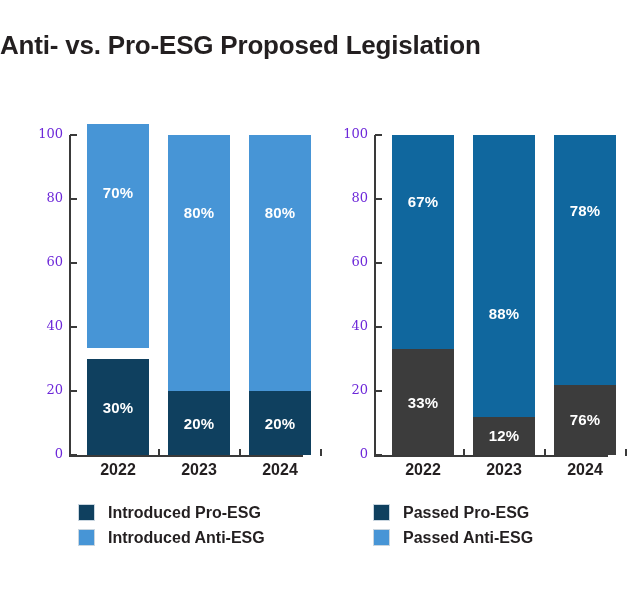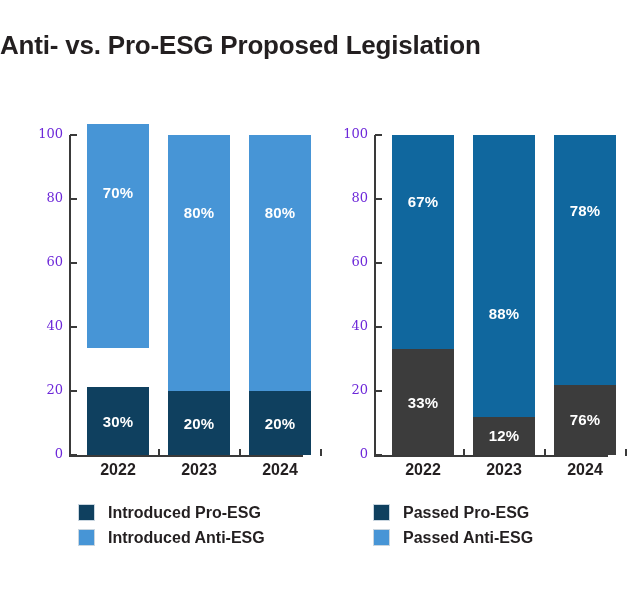--- a/index.html
+++ b/index.html
@@ -119,21 +119,21 @@
 
 <div id="figure">
 
   <div id="chart-title">Anti- vs. Pro-ESG Proposed Legislation</div>
 
   <div class="panel" id="panel-left">
     <div class="axis-line"></div>
     <div class="axis-line-x"></div>
     <div class="plot" id="plot-left">
         <div class="bar-group" style="left: 17px; width: 62px; height: 320px;">
-          <div class="seg" style="background: rgb(15, 64, 95); height: 68px; bottom: 0px; margin-top: 26px;">
+          <div class="seg" style="background: rgb(15, 64, 95); height: 96px; bottom: 0px; margin-top: 26px;">
             <span class="seg-label">30%</span>
           </div>
           <div class="seg" style="background: rgb(71, 149, 214); height: 224px; bottom: 107px; align-items: flex-start; padding-top: 60.48px;">
             <span class="seg-label">70%</span>
           </div>
         </div>
         <div class="bar-group" style="left: 98px; width: 62px; height: 320px;">
           <div class="seg" style="background: rgb(15, 64, 95); height: 64px; bottom: 0px;">
             <span class="seg-label">20%</span>
           </div>

